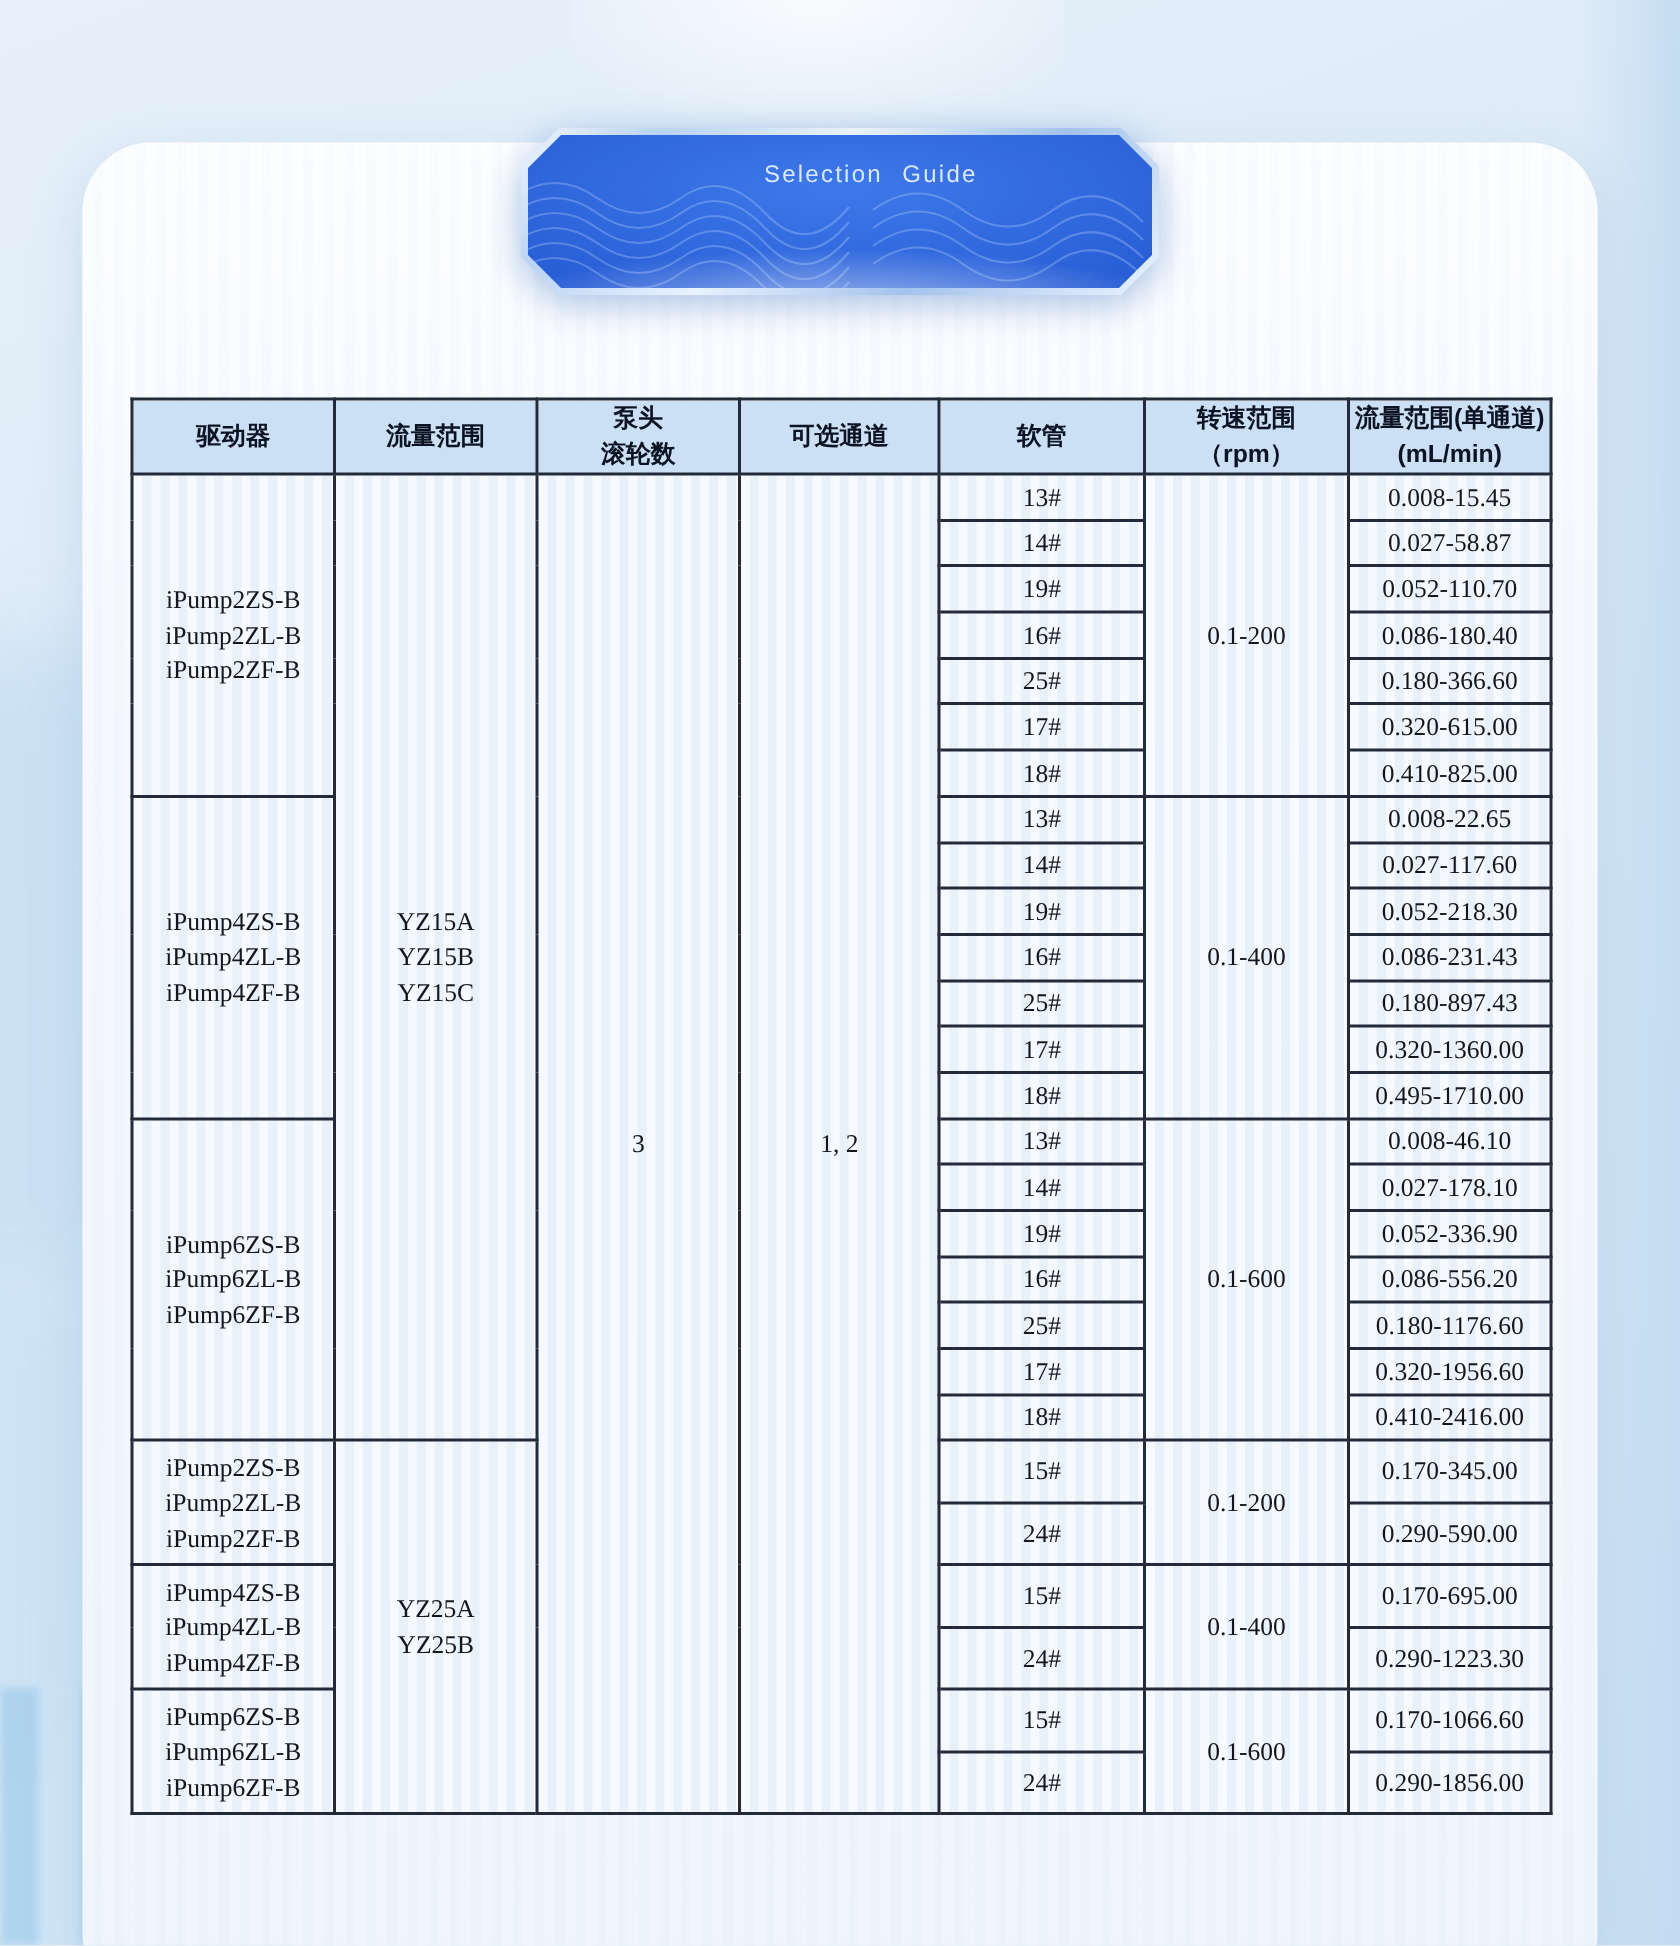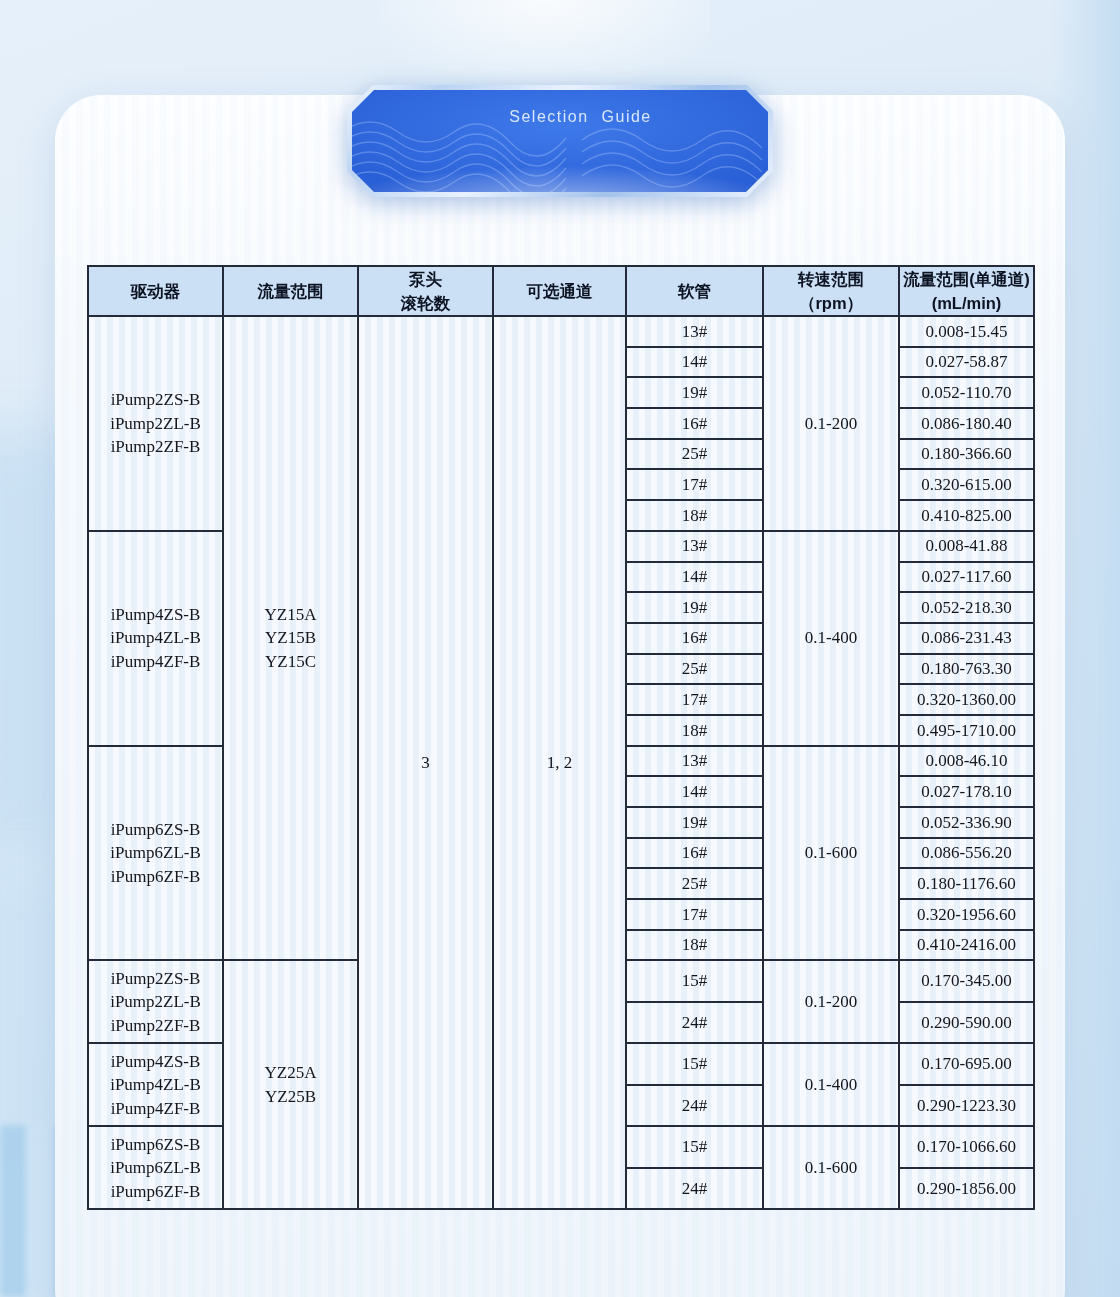--- a/index.html
+++ b/index.html
@@ -220,37 +220,37 @@
           <td>0.410-825.00</td>
         </tr>
         <tr class="r-sm">
           <td rowspan="7">
             <div>iPump4ZS-B</div>
             <div>iPump4ZL-B</div>
             <div>iPump4ZF-B</div>
           </td>
           <td>13#</td>
           <td rowspan="7">0.1-400</td>
-          <td>0.008-41.88</td>
+          <td>0.008-22.65</td>
         </tr>
         <tr class="r-sm">
           <td>14#</td>
           <td>0.027-117.60</td>
         </tr>
         <tr class="r-sm">
           <td>19#</td>
           <td>0.052-218.30</td>
         </tr>
         <tr class="r-sm">
           <td>16#</td>
           <td>0.086-231.43</td>
         </tr>
         <tr class="r-sm">
           <td>25#</td>
-          <td>0.180-763.30</td>
+          <td>0.180-897.43</td>
         </tr>
         <tr class="r-sm">
           <td>17#</td>
           <td>0.320-1360.00</td>
         </tr>
         <tr class="r-sm">
           <td>18#</td>
           <td>0.495-1710.00</td>
         </tr>
         <tr class="r-sm">

